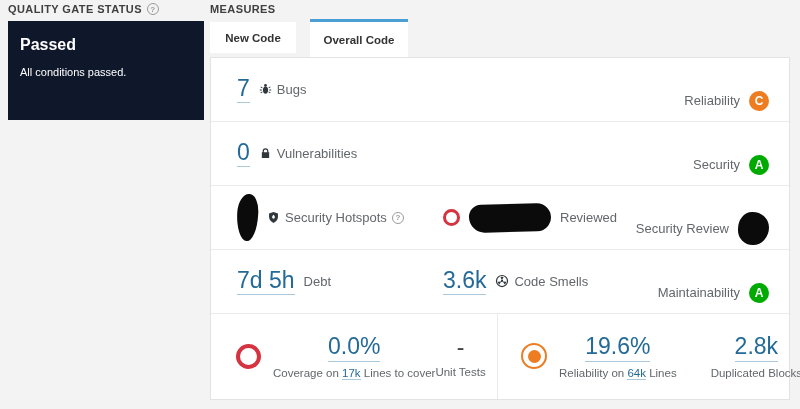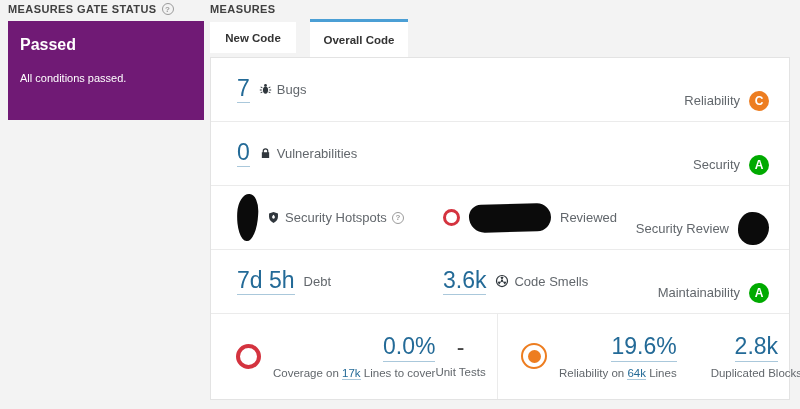--- a/index.html
+++ b/index.html
@@ -14,24 +14,24 @@
     font-size:11px; font-weight:bold; letter-spacing:.4px; color:#404040;
   }
   .help {
     width:12px; height:12px; border:1px solid #9b9b9b; border-radius:50%;
     color:#9b9b9b; font-size:8px; font-weight:bold;
     display:inline-flex; align-items:center; justify-content:center; flex:0 0 auto;
   }
   
   .qg-card {
     position:absolute; left:8px; top:21px; width:196px; height:99px;
-    background:#701a75; color:#fff; padding:15px 12px;
+    background:#0f172a; color:#fff; padding:15px 12px;
   }
   .qg-status { font-size:16px; font-weight:bold; }
-  .qg-desc { font-size:11px; margin-top:18px; }
+  .qg-desc { font-size:11px; margin-top:12px; }
   
   .tab {
     position:absolute; background:#fff; display:flex; align-items:center;
     justify-content:center; font-size:11.5px; font-weight:bold; color:#333;
     cursor:pointer;
   }
   .tab-newcode { left:210px; top:22px; width:86px; height:31px; }
   .tab-overall { left:310px; top:19px; width:98px; height:38px; border-top:3px solid #4b9fd5; }
   
   .panel {
@@ -69,38 +69,38 @@
   .ring-red-lg { width:25px; height:25px; border:4px solid #d4333f; border-radius:50%; flex:0 0 auto; }
   .dup-icon { width:26px; height:26px; border:2px solid #ed7d20; border-radius:50%;
     display:flex; align-items:center; justify-content:center; flex:0 0 auto; }
   .dup-icon span { width:13px; height:13px; background:#ed7d20; border-radius:50%; }
   
   .row-bottom { flex:1; border-bottom:none; display:flex; padding:0; align-items:stretch; }
   .cell { display:flex; align-items:center; }
   .cell-left { width:287px; border-right:1px solid #ebebeb; padding:0 18px 0 25px;
     justify-content:space-between; }
   .cell-right { flex:1; padding:0 26px 0 23px; gap:34px; }
-  .big-block { display:flex; flex-direction:column; align-items:flex-end; }
+  .big-block { display:flex; flex-direction:column; align-items:center; }
   .big-block.centered { align-items:center; }
   .big-num {
     font-size:23px; color:#236a97; line-height:1.1; display:inline-block;
     border-bottom:1px solid #aac8db; padding-bottom:1px; cursor:pointer;
   }
   .big-num-plain { font-size:23px; color:#444; line-height:1.1; }
   .caption { font-size:11.5px; color:#62676c; margin-top:5px; white-space:nowrap; }
   .caption a { color:#236a97; text-decoration:none; border-bottom:1px solid #aac8db; cursor:pointer;margin-top:36px; }
   .gauge-pair { display:flex; align-items:center; gap:12px; }
 </style>
 </head>
 <body>
 
 <div class="screen">
 
   <div class="section-header" style="left:8px;">
-    <span>MEASURES GATE STATUS</span>
+    <span>QUALITY GATE STATUS</span>
     <span class="help">?</span>
   </div>
   <div class="qg-card">
     <div class="qg-status">Passed</div>
     <div class="qg-desc">All conditions passed.</div>
   </div>
 
   <div class="section-header" style="left:210px;">
     <span>MEASURES</span>
   </div>

